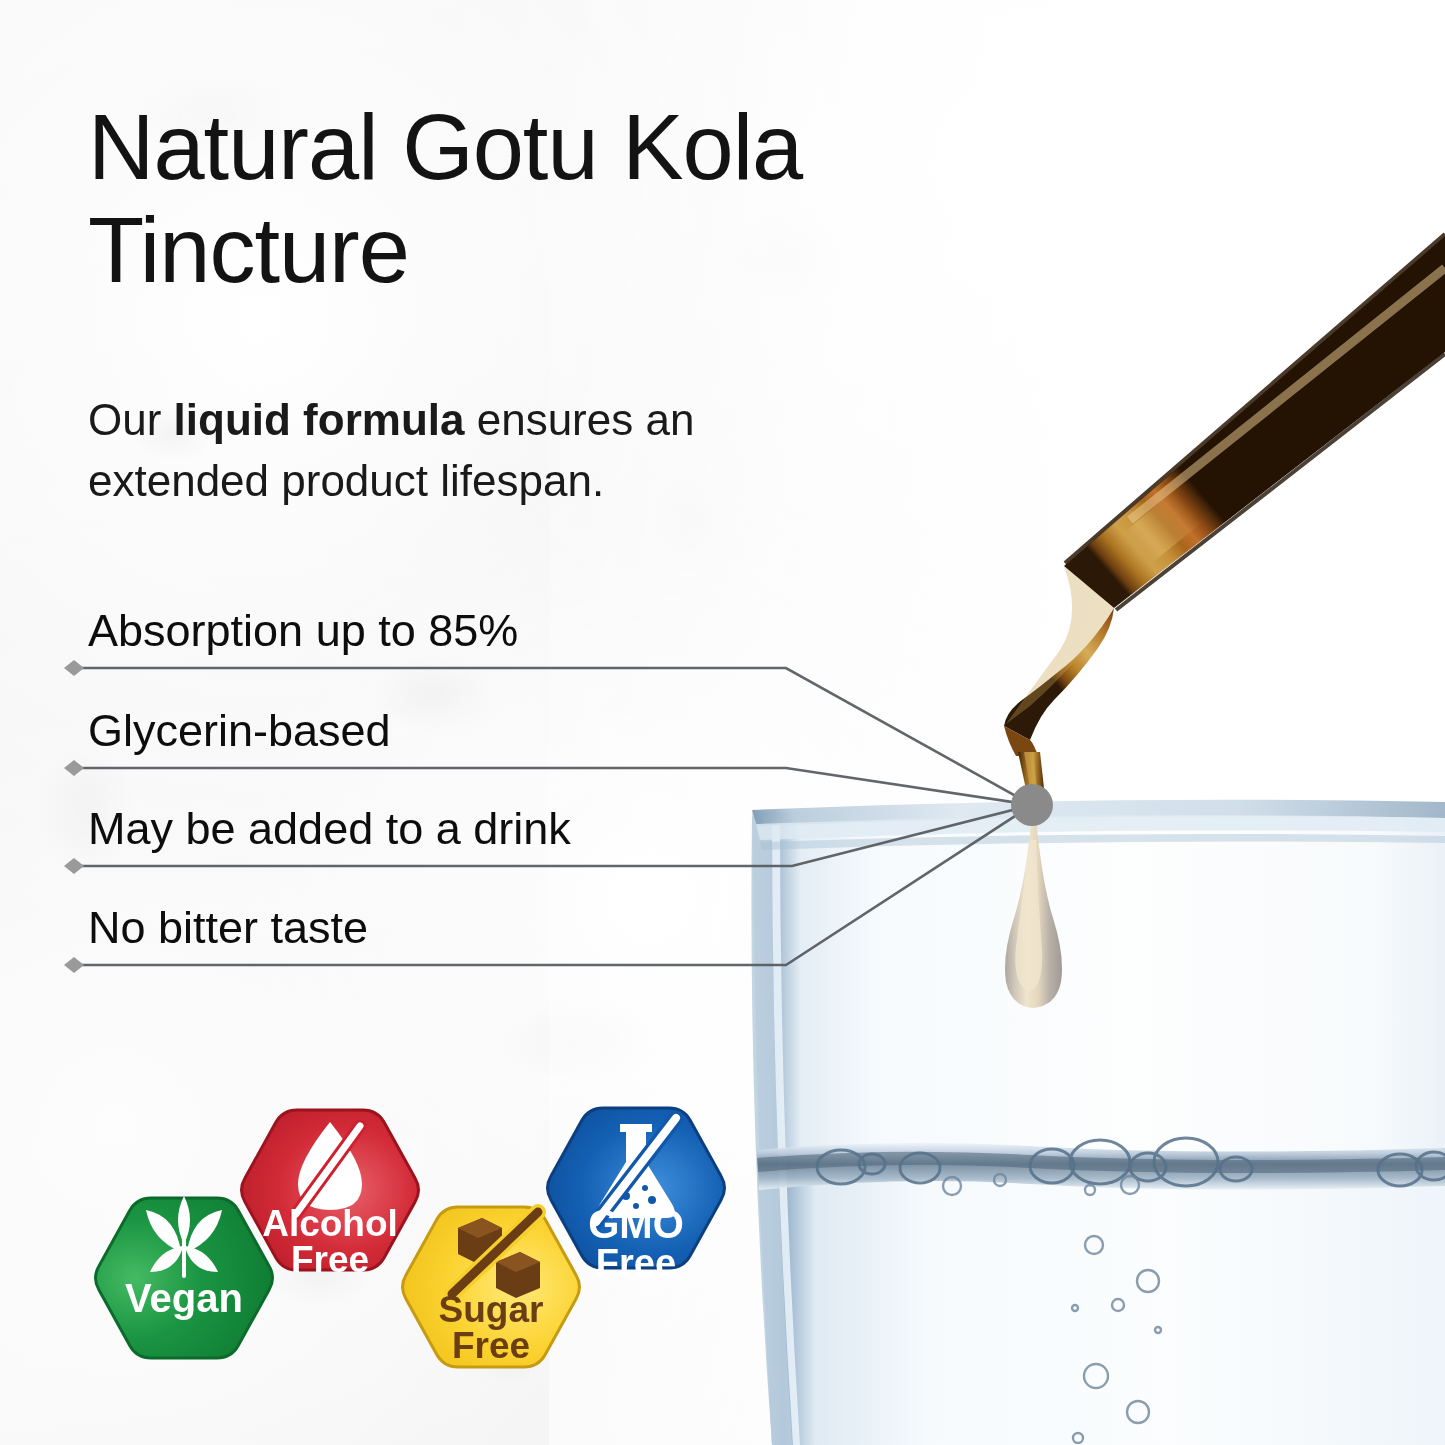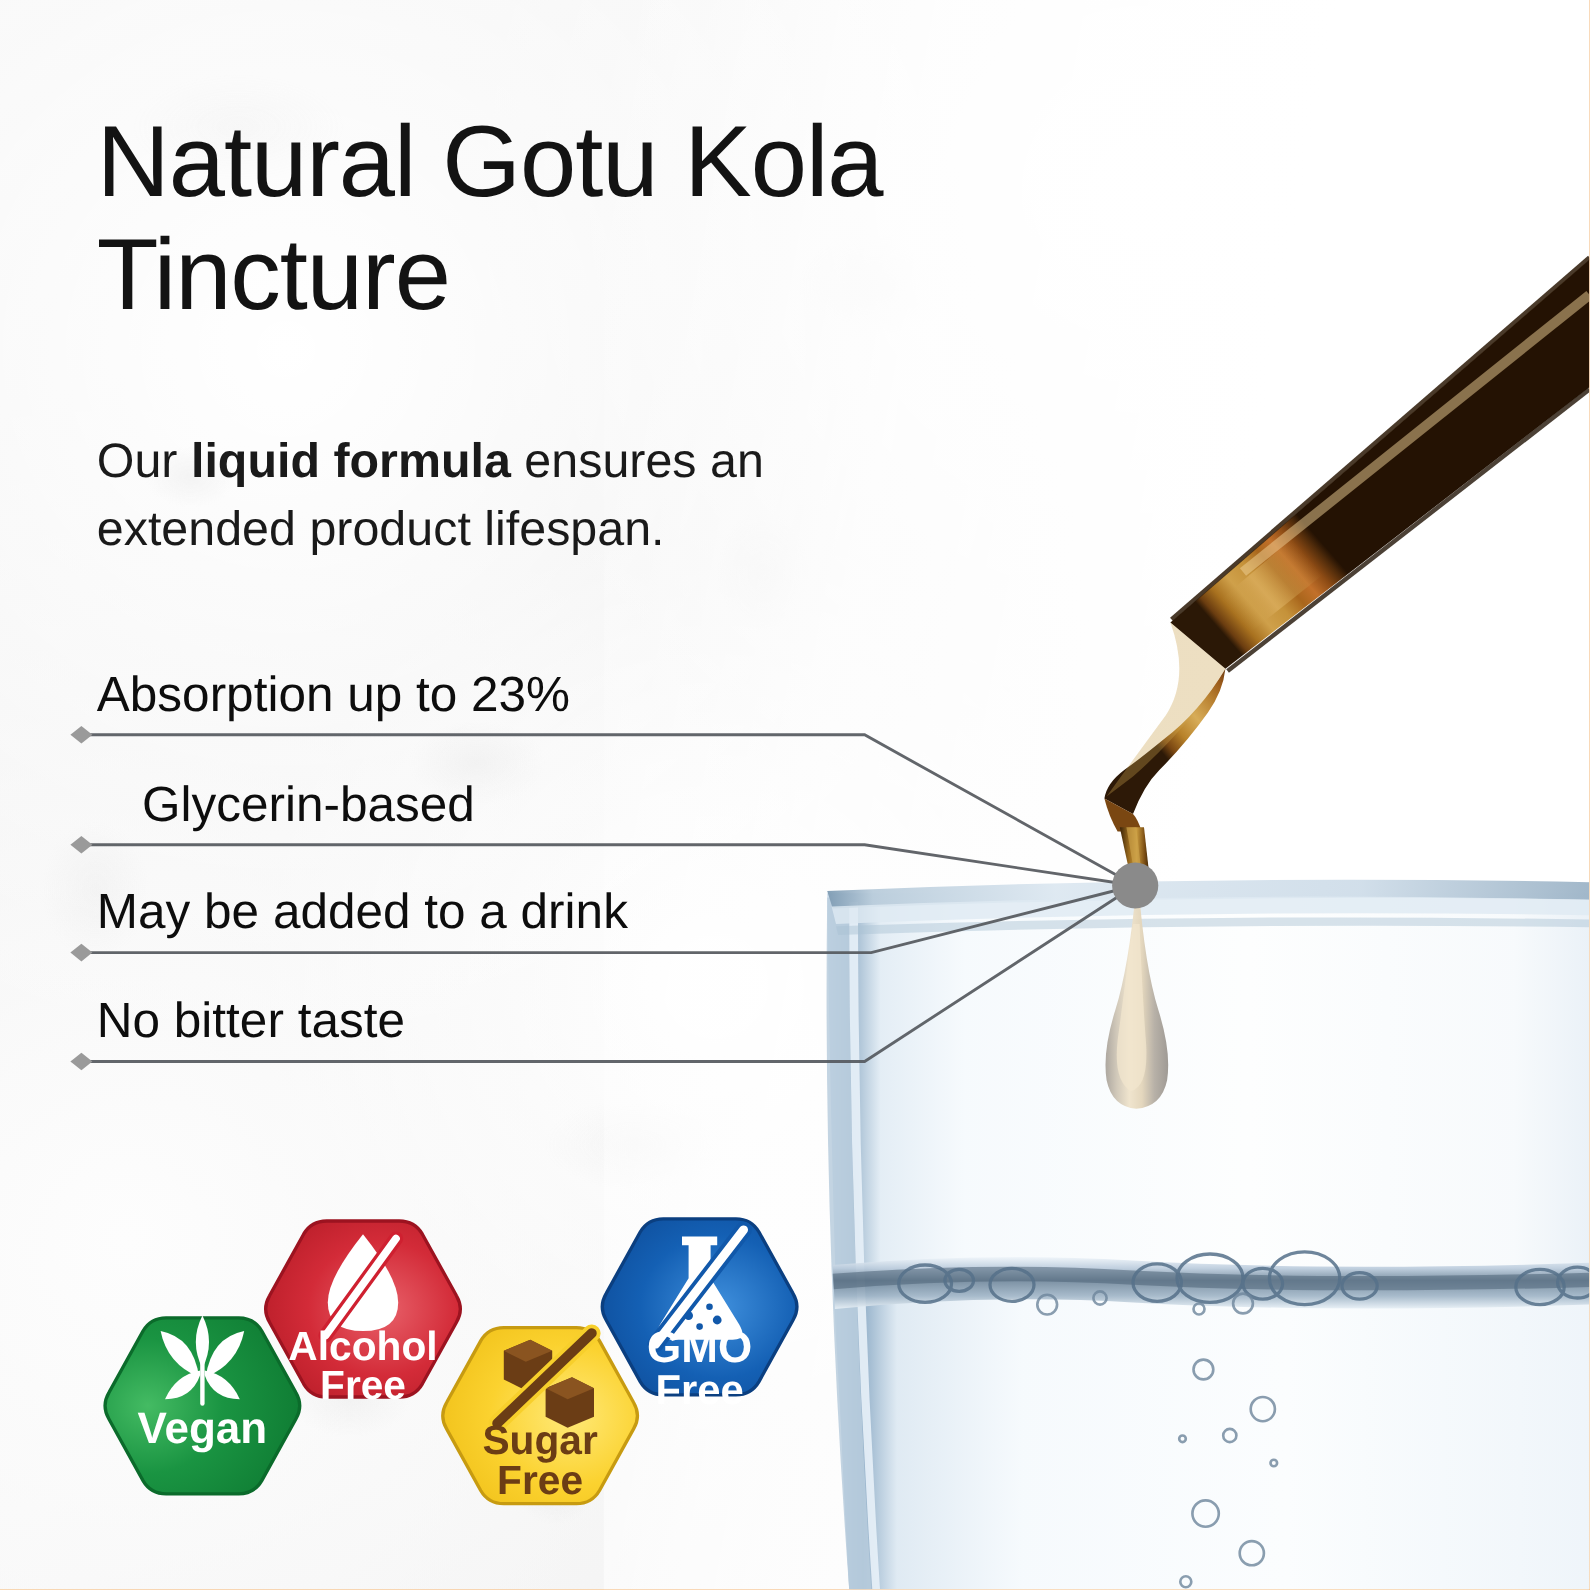--- a/index.html
+++ b/index.html
@@ -3,21 +3,21 @@
 <meta charset="utf-8">
 <style>
   html,body{margin:0;padding:0;}
   body{
     width:1445px;height:1445px;overflow:hidden;
     font-family:"Liberation Sans", sans-serif;
     background:#f2f2f2;
   }
   #stage{
     position:relative;width:1445px;height:1445px;overflow:hidden;
-    background:#fdba74;
+    background:#ef4444;
   }
   
   .bg-base{
     position:absolute;inset:0;
     background:
       radial-gradient(circle at 18% 22%, #ffffff 0%, rgba(255,255,255,0) 42%),
       radial-gradient(circle at 72% 12%, #ffffff 0%, rgba(255,255,255,0) 38%),
       radial-gradient(circle at 8% 78%, #fdfdfd 0%, rgba(253,253,253,0) 45%),
       radial-gradient(circle at 45% 62%, #ffffff 0%, rgba(255,255,255,0) 35%),
       linear-gradient(160deg,#f6f6f6 0%,#eeeeee 38%,#f4f4f4 70%,#ededed 100%);
@@ -53,21 +53,21 @@
   }
   .subhead b{font-weight:700;}
 
   
   .feat-label{
     position:absolute;left:88px;
     font-size:45px;line-height:1;color:#0d0d0d;font-weight:400;
     white-space:nowrap;
   }
   .feat-1{top:608px;}
-  .feat-2{top:708px;margin-left:41px;}
+  .feat-2{top:708px;}
   .feat-3{top:806px;}
   .feat-4{top:905px;}
 
   
   .layer{position:absolute;inset:0;width:1445px;height:1445px;}
 </style>
 </head>
 <body>
 
 <div id="stage">
@@ -251,21 +251,21 @@
     </g>
     <circle cx="1032" cy="805" r="21" fill="#8a8a8a"></circle>
   </svg>
 
   <div class="headline">Natural Gotu Kola Tincture</div>
 
   <div class="subhead">
     <span>Our </span><b>liquid formula</b><span> ensures an extended product lifespan.</span>
   </div>
 
-  <div class="feat-label feat-1">Absorption up to 23%</div>
+  <div class="feat-label feat-1">Absorption up to 85%</div>
   <div class="feat-label feat-2">Glycerin-based</div>
   <div class="feat-label feat-3">May be added to a drink</div>
   <div class="feat-label feat-4">No bitter taste</div>
 
   <svg class="layer" viewBox="0 0 1445 1445">
     <defs>
       <radialGradient id="gVegan" cx="0.5" cy="0.78" r="0.85">
         <stop offset="0" stop-color="#44bb63"></stop>
         <stop offset="0.45" stop-color="#1a9442"></stop>
         <stop offset="1" stop-color="#0e7a32"></stop>

